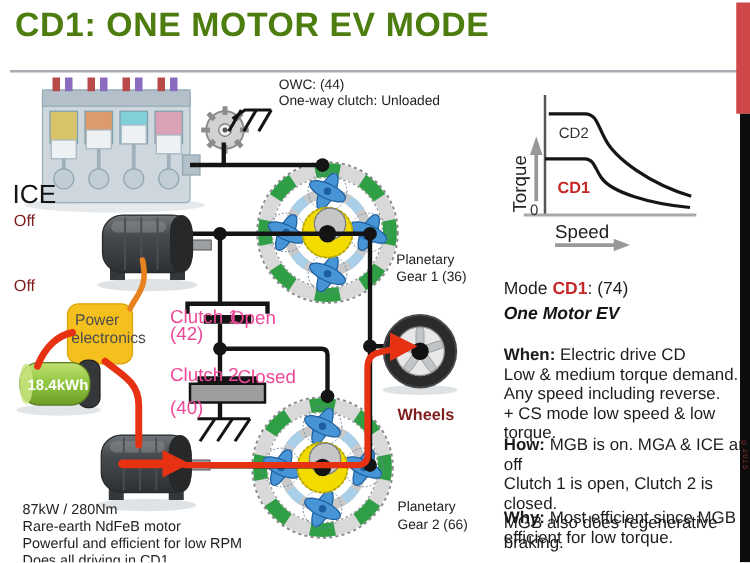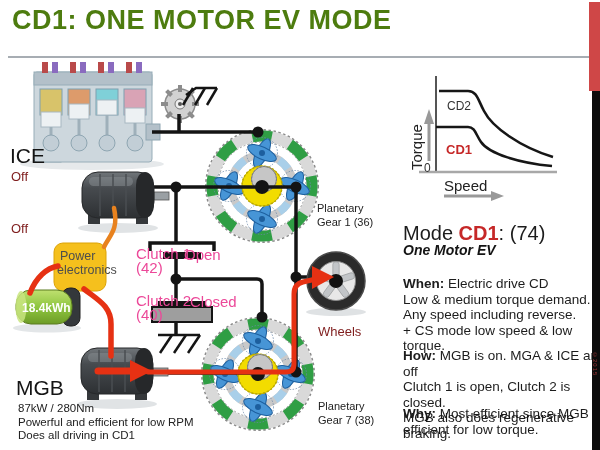--- a/index.html
+++ b/index.html
@@ -9,21 +9,21 @@
   .title{left:12px;top:5px;font-size:27px;font-weight:bold;color:#4d7c0f;letter-spacing:.5px;white-space:nowrap;}
   .title-rule{left:8px;top:56px;width:582px;height:2px;background:#a7adb3;}
   .big-label{font-size:21px;color:#141414;}
   .small-label{font-size:13px;color:#7f1d1d;}
   .tiny{font-size:11px;line-height:13px;color:#222;}
   .clutch-txt{font-size:15px;color:#ec4899;}
   .pg-label{font-size:11px;line-height:14px;color:#222;}
   .spec{font-size:11.5px;line-height:13.6px;color:#222;}
   .rcol{font-size:13.5px;line-height:15.5px;color:#1c1c1c;width:200px;}
   .rcol b{font-weight:bold;}
-  .mode-line{font-size:20px;color:#1c1c1c;white-space:nowrap;}
+  .mode-line{font-size:14px;color:#1c1c1c;white-space:nowrap;}
   .mode-line .red{color:#c62828;font-weight:bold;}
   .subtitle{font-size:14px;font-weight:bold;font-style:italic;color:#141414;white-space:nowrap;}
   .chart-txt{font-size:15px;color:#222;}
   .cd2{font-size:12px;color:#333;}
   .cd1{font-size:13px;font-weight:bold;color:#c62828;}
   .rot{transform:rotate(-90deg);transform-origin:0 0;white-space:nowrap;}
   .strip-red{left:589px;top:2px;width:11px;height:89px;background:#cf4747;}
   .strip-black{left:592px;top:91px;width:8px;height:359px;background:#0c0c0c;}
   .watermark{left:592px;top:352px;height:92px;writing-mode:vertical-rl;font-size:6px;
              color:#9b3434;letter-spacing:1px;overflow:hidden;}
@@ -249,43 +249,47 @@
   </svg>
 
   <div class="abs title">CD1: ONE MOTOR EV MODE</div>
   <div class="abs title-rule"></div>
 
   <div class="abs big-label" style="left:10px;top:144px;">ICE</div>
   <div class="abs small-label" style="left:11px;top:169px;">Off</div>
 
   <div class="abs small-label" style="left:11px;top:221px;">Off</div>
 
+  <div class="abs tiny" style="left:223px;top:62px;">
+    <div>OWC: (44)</div>
+    <div>One-way clutch: Unloaded</div>
+  </div>
 
   <div class="abs clutch-txt" style="left:136px;top:245px;">Clutch 1</div>
   <div class="abs clutch-txt" style="left:184px;top:246px;text-align:right;">Open</div>
   <div class="abs clutch-txt" style="left:136px;top:259px;">(42)</div>
 
   <div class="abs clutch-txt" style="left:136px;top:292px;">Clutch 2</div>
   <div class="abs clutch-txt" style="left:190px;top:293px;">Closed</div>
-  <div class="abs clutch-txt" style="left:136px;top:306px;">(40)</div>
+  <div class="abs clutch-txt" style="left:136px;top:318px;">(40)</div>
 
   <div class="abs pg-label" style="left:317px;top:201px;">
     <div>Planetary</div>
     <div>Gear 1 (36)</div>
   </div>
   <div class="abs pg-label" style="left:318px;top:399px;">
     <div>Planetary</div>
-    <div>Gear 7 (38)</div>
-  </div>
-
-  <div class="abs small-label" style="left:318px;top:324px;">Wheels</div>
-
-  <div class="abs big-label" style="left:16px;top:376px;">MGB</div>
+    <div>Gear 2 (66)</div>
+  </div>
+
+  <div class="abs small-label" style="left:318px;top:324px;font-weight:bold;">Wheels</div>
+
   <div class="abs spec" style="left:18px;top:402px;">
     <div>87kW / 280Nm</div>
+    <div>Rare-earth NdFeB motor</div>
     <div>Powerful and efficient for low RPM</div>
     <div>Does all driving in CD1</div>
   </div>
 
   <div class="abs chart-txt rot" style="left:408px;top:170px;">Torque</div>
   <div class="abs chart-txt" style="left:444px;top:177px;">Speed</div>
   <div class="abs" style="left:424px;top:161px;font-size:12px;color:#333;">0</div>
   <div class="abs cd2" style="left:447px;top:99px;">CD2</div>
   <div class="abs cd1" style="left:446px;top:142px;">CD1</div>
 

